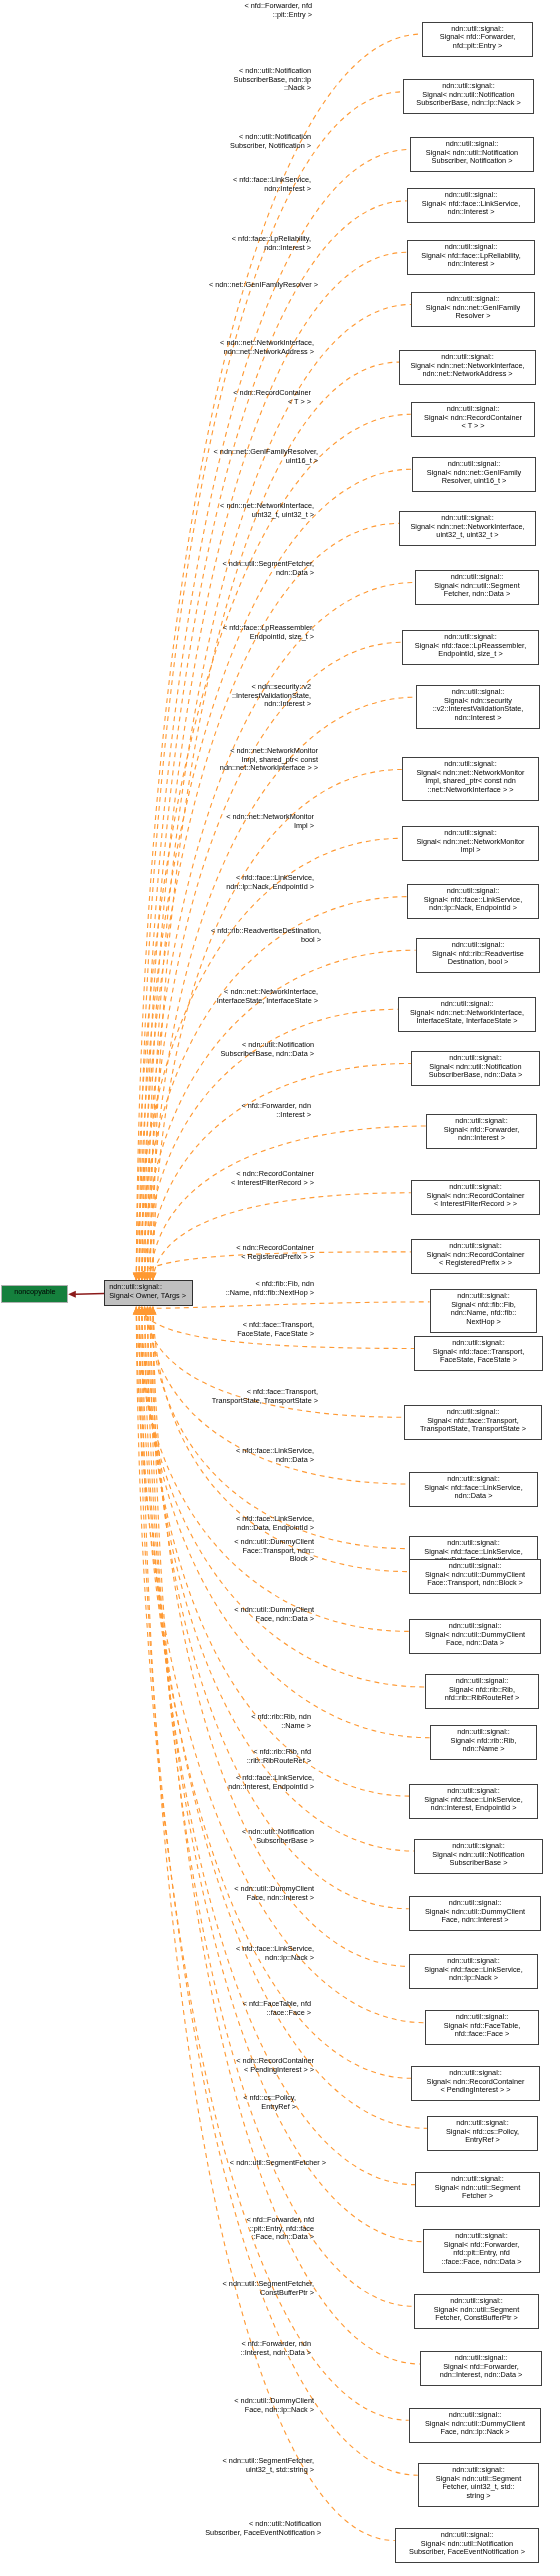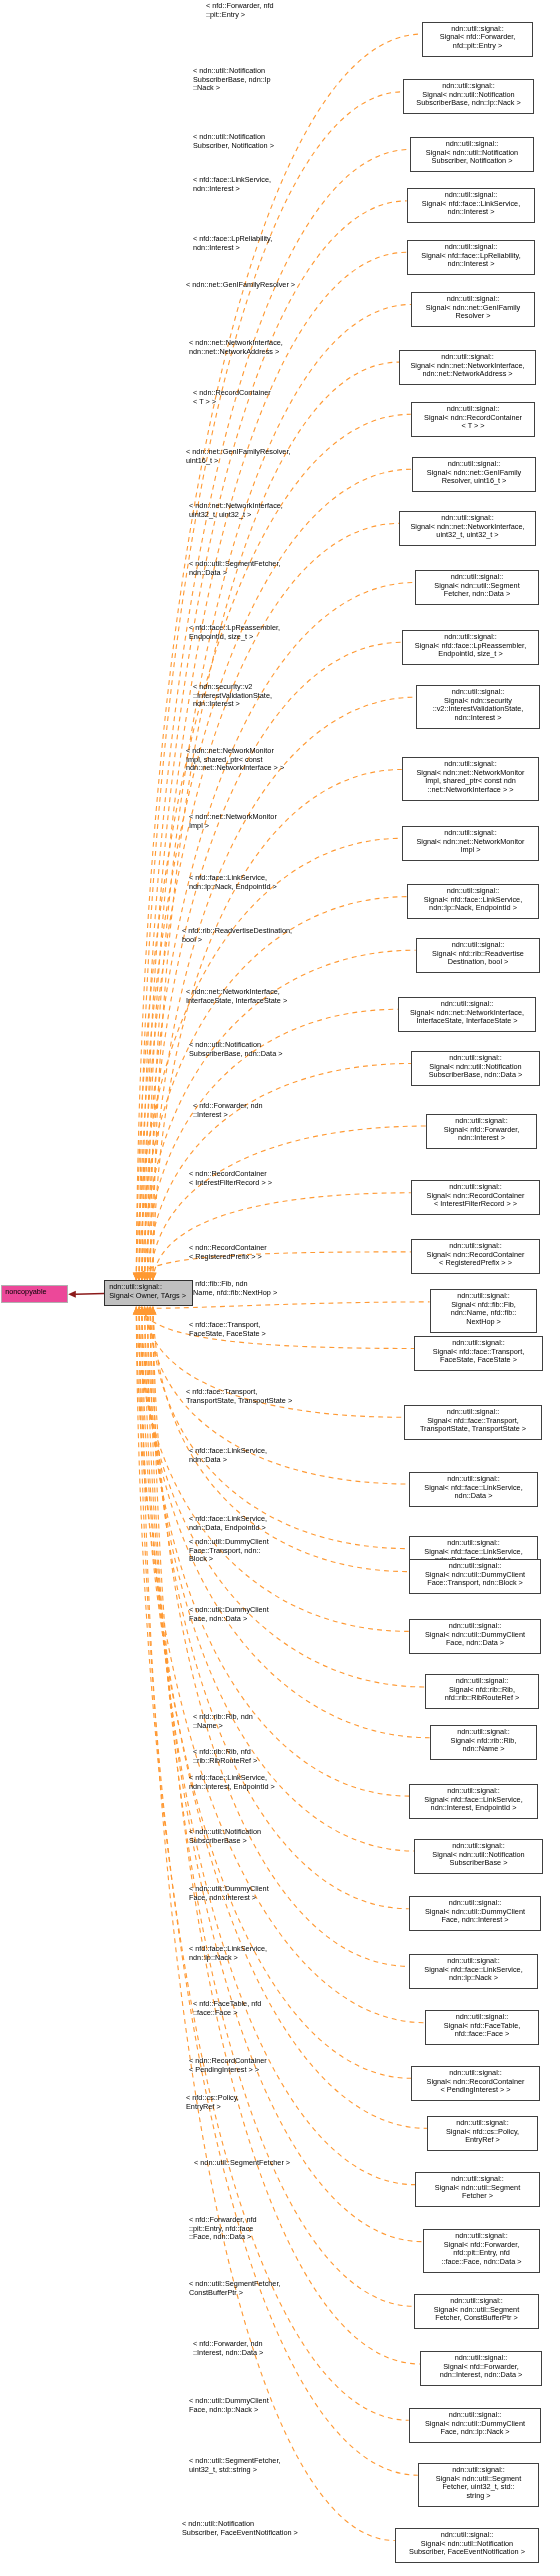--- a/index.html
+++ b/index.html
@@ -28,31 +28,31 @@
     z-index:3;
   }
   .node.root{
     background:#c0c0c0;
     border:0.7px solid #303030;
     text-align:left;
     padding-left:4.2px;
   }
   .node.plain{
     border:0.7px solid #b0b0b0;
-    text-align:left;
-    background:#ec4899;
+    text-align:center;
+    background:#15803d;
   }
 
   
   .elabel{
     position:absolute;
     color:#000000;
     font-size:7.3px;
     line-height:8.5px;
-    text-align:left;
+    text-align:right;
     white-space:pre-line;
     z-index:2;
   }
 </style>
 </head>
 <body>
 
 <div id="canvas">
   <svg id="edges" viewBox="0 0 807 3706" xmlns="http://www.w3.org/2000/svg">
       <path d="M 150 1861 L 108 1862" stroke="#8b1a1a" stroke-width="2" fill="none"></path>
@@ -338,21 +338,21 @@
     <div class="elabel" style="left: 193px; top: 2000px; width: 118px;">&lt; nfd::FaceTable, nfd
 ::face::Face &gt;</div>
     <div class="node" style="left: 411px; top: 2066px; width: 129px; min-height: 35px;">ndn::util::signal::
 Signal&lt; ndn::RecordContainer
 &lt; PendingInterest &gt; &gt;</div>
     <div class="elabel" style="left: 189px; top: 2057px; width: 125px;">&lt; ndn::RecordContainer
 &lt; PendingInterest &gt; &gt;</div>
     <div class="node" style="left: 427px; top: 2116px; width: 111px; min-height: 35px;">ndn::util::signal::
 Signal&lt; nfd::cs::Policy,
 EntryRef &gt;</div>
-    <div class="elabel" style="left: 186px; top: 2094px; width: 118px;">&lt; nfd::cs::Policy,
+    <div class="elabel" style="left: 178px; top: 2094px; width: 118px;">&lt; nfd::cs::Policy,
 EntryRef &gt;</div>
     <div class="node" style="left: 415px; top: 2172px; width: 125px; min-height: 35px;">ndn::util::signal::
 Signal&lt; ndn::util::Segment
 Fetcher &gt;</div>
     <div class="elabel" style="left: 194px; top: 2159px; width: 132px;">&lt; ndn::util::SegmentFetcher &gt;</div>
     <div class="node" style="left: 423px; top: 2229px; width: 117px; min-height: 44px;">ndn::util::signal::
 Signal&lt; nfd::Forwarder,
 nfd::pit::Entry, nfd
 ::face::Face, ndn::Data &gt;</div>
     <div class="elabel" style="left: 189px; top: 2216px; width: 125px;">&lt; nfd::Forwarder, nfd

